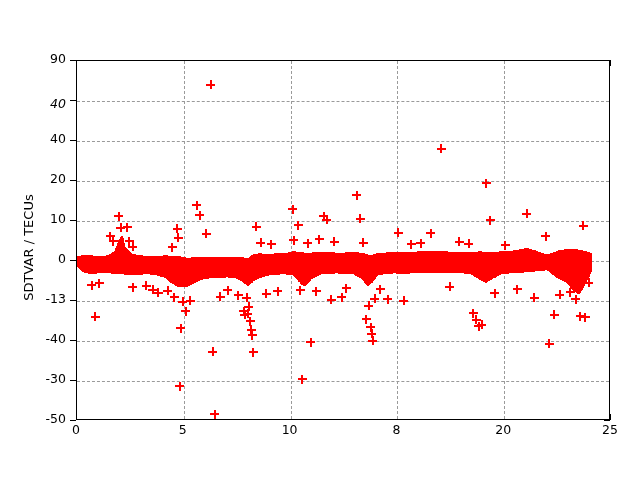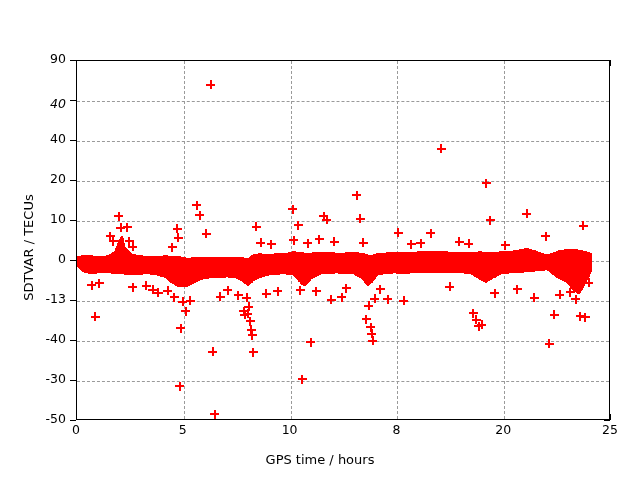--- a/index.html
+++ b/index.html
@@ -167,21 +167,20 @@
   }
 </style>
 </head>
 <body>
 
 <div id="chart-root">
 
 
   <div class="axis-title-y">SDTVAR / TECUs</div>
 
-  <div class="axis-title-x">GPS time / hours</div>
 
   <div id="y-tick-labels">
       <div class="ylabel-tick" style="top: 413px;">-50</div>
       <div class="ylabel-tick" style="top: 373px;">-30</div>
       <div class="ylabel-tick" style="top: 333px;">-40</div>
       <div class="ylabel-tick" style="top: 293px;">-13</div>
       <div class="ylabel-tick" style="top: 253px;">0</div>
       <div class="ylabel-tick" style="top: 213px;">10</div>
       <div class="ylabel-tick" style="top: 173px;">20</div>
       <div class="ylabel-tick" style="top: 133px;">40</div>

